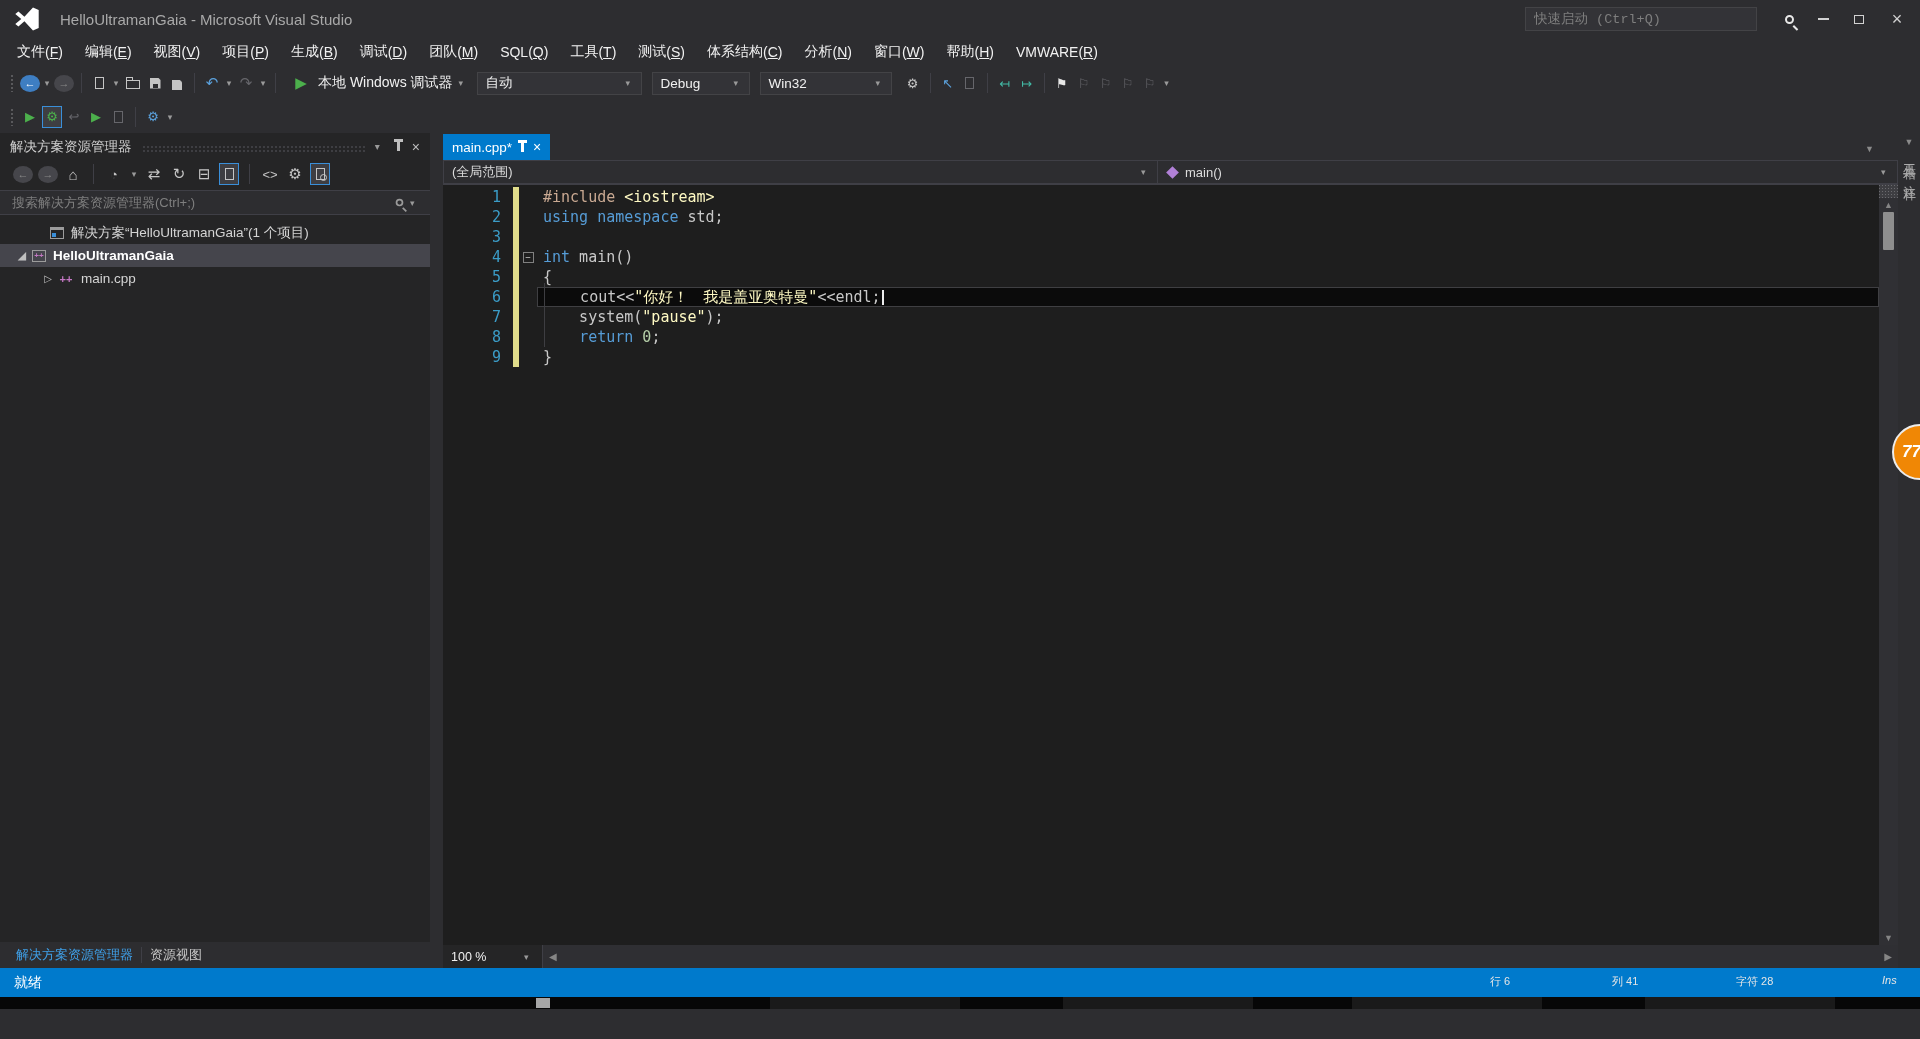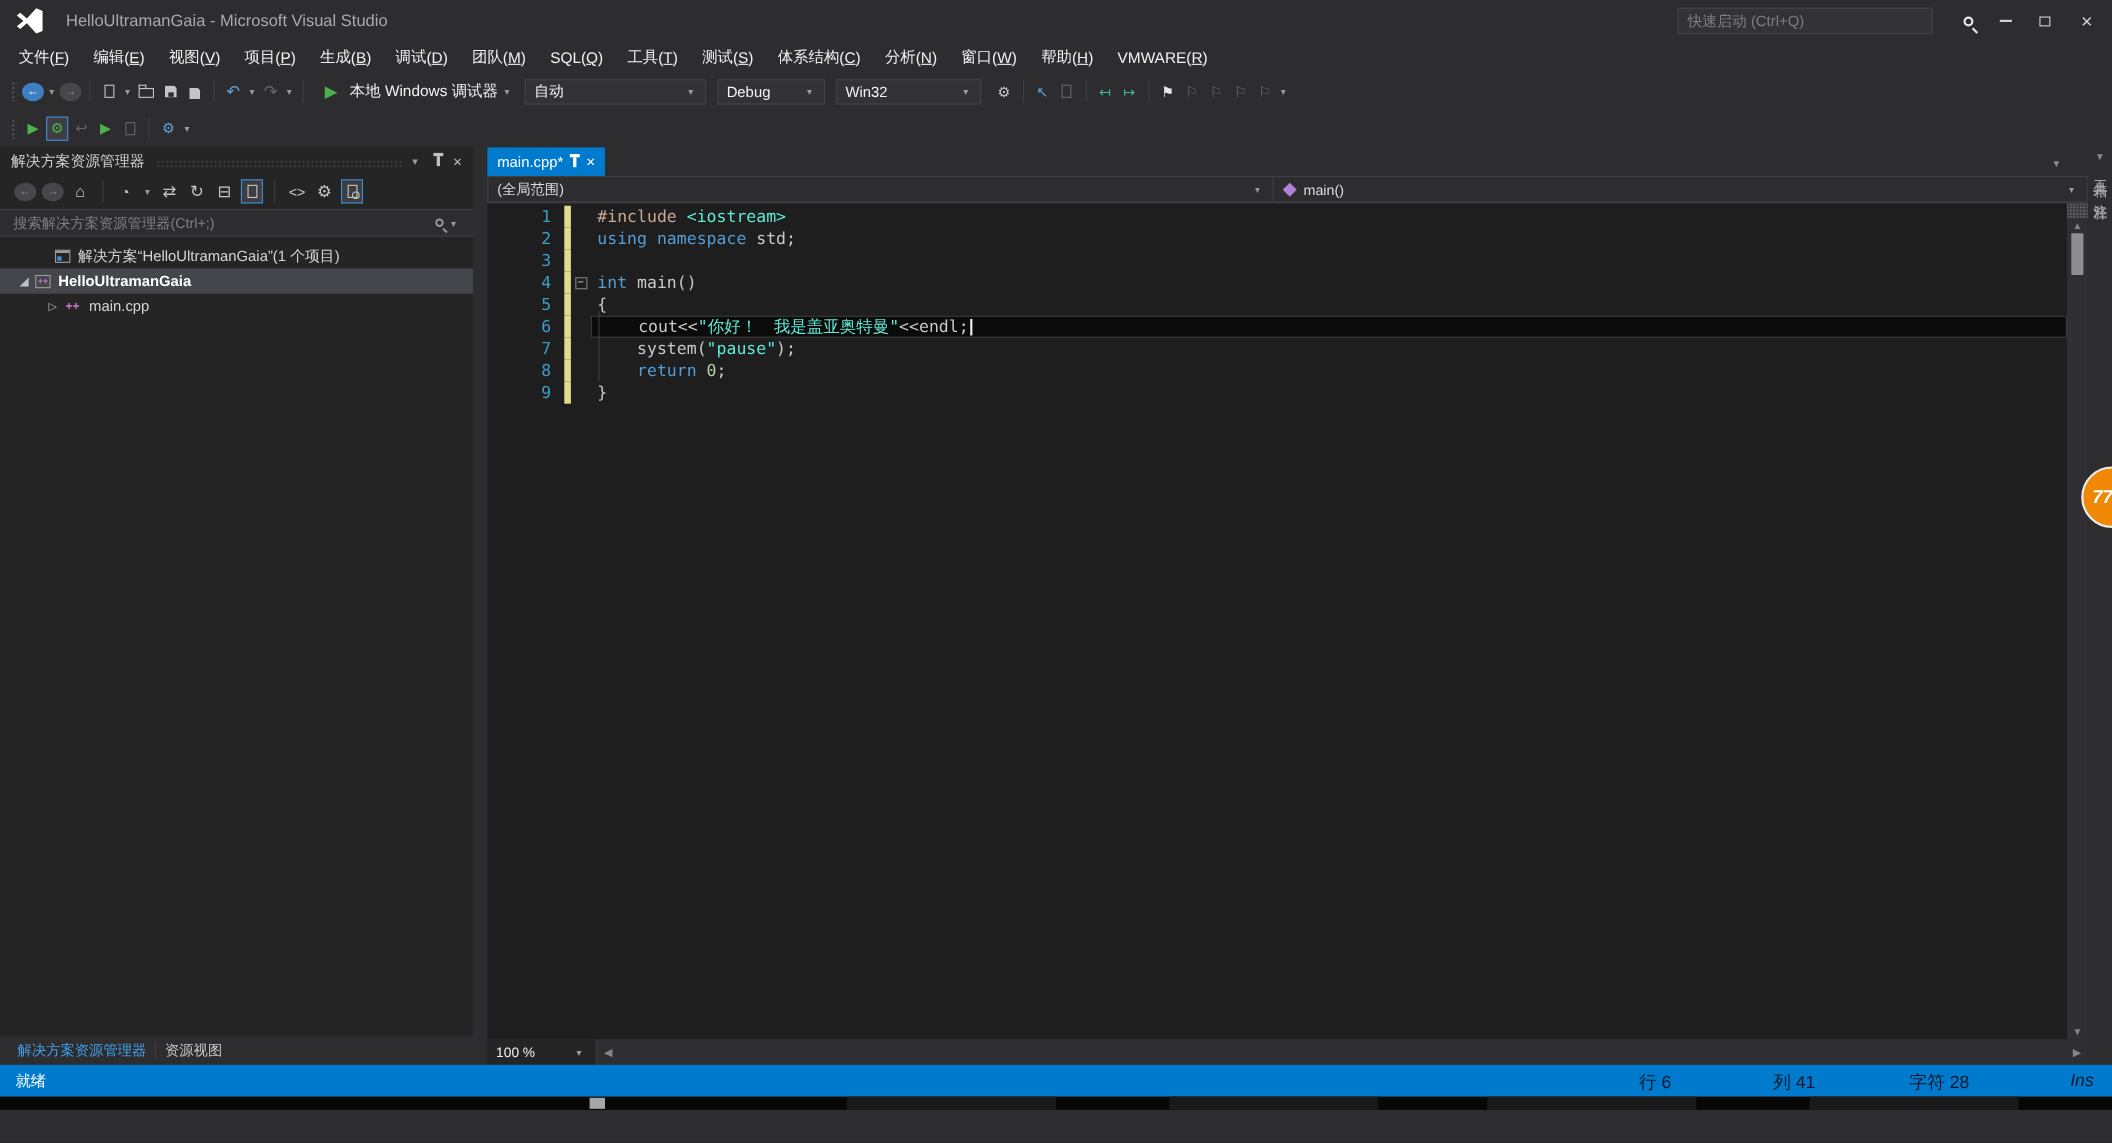--- a/index.html
+++ b/index.html
@@ -7,21 +7,21 @@
   .app{position:relative;width:1920px;height:1039px;background:#2D2D30;overflow:hidden;
        font-family:"Liberation Sans",sans-serif;color:#F1F1F1;}
 
   
   .titlebar{height:38px;display:flex;align-items:center;position:relative;}
   .vslogo{margin-left:12px;width:30px;height:30px;display:flex;align-items:center;justify-content:center;}
   .title-text{margin-left:18px;font-size:15px;color:#A9A9A9;}
   .quicklaunch{position:absolute;right:163px;top:7px;width:232px;height:24px;background:#333337;
                border:1px solid #434346;}
   .quicklaunch input{width:100%;height:100%;background:transparent;border:none;outline:none;
-               color:#fca5a5;font-size:13.5px;padding:0 8px;font-family:Liberation Sans, sans-serif;}
+               color:#fca5a5;font-size:13.5px;padding:0 8px;font-family:Liberation Mono, monospace;}
   .quicklaunch input::placeholder{color:#7E7E7E;}
   .win-btn{position:absolute;top:6px;width:30px;height:26px;display:flex;align-items:center;justify-content:center;color:#D2D2D2;}
   .btn-search{right:116px;}
   .btn-min{right:82px;}
   .btn-restore{right:46px;}
   .btn-close{right:8px;font-size:18px;line-height:1;}
   .minbar{width:11px;height:2px;background:#D2D2D2;}
   .restore-sq{width:10px;height:9px;border:1px solid #D2D2D2;position:relative;background:#2D2D30;}
   .restore-sq::before{content:"";position:absolute;left:2px;top:-4px;width:10px;height:9px;border:1px solid #D2D2D2;z-index:-1;}
   .ic-mag{position:relative;width:9px;height:9px;border:2px solid currentColor;border-radius:50%;display:inline-block;}
@@ -111,21 +111,21 @@
   .method-ico{width:9px;height:9px;background:#B180D7;transform:rotate(45deg);margin:0 8px 0 10px;}
   .code-region{flex:1;display:flex;background:#1E1E1E;}
   .code-main{flex:1;position:relative;padding-top:2px;font-family:"DejaVu Sans Mono","Liberation Mono",monospace;}
   .line{height:20px;display:flex;align-items:center;}
   .lnum{width:70px;padding-right:12px;text-align:right;color:#3B9CC7;font-size:15px;flex:none;}
   .lbar{width:6px;height:20px;background:#E0DC8B;flex:none;}
   .lfold{width:18px;flex:none;display:flex;align-items:center;justify-content:center;}
   .foldbox{width:11px;height:11px;border:1px solid #808080;color:#C8C8C8;font-size:9px;line-height:9px;text-align:center;background:#1E1E1E;}
   .codewrap{flex:1;height:20px;display:flex;align-items:center;padding-left:6px;white-space:pre;font-size:15px;color:#C8C8C8;}
   .line.cur .codewrap{background:#0B0B0B;border:1px solid #3F3F42;}
-  .tok.kw{color:#569CD6;} .tok.str{color:#5eead4;} .tok.pp{color:#C9A992;} .tok.pl{color:#C8C8C8;} .tok.num{color:#B5CEA8;}
+  .tok.kw{color:#569CD6;} .tok.str{color:#fef9c3;} .tok.pp{color:#C9A992;} .tok.pl{color:#C8C8C8;} .tok.num{color:#B5CEA8;}
   .caret-bar{display:inline-block;width:2px;height:15px;background:#ECECEC;margin-left:1px;}
   .indent-guide{position:absolute;left:101px;top:98px;width:1px;height:64px;background:#3E3E42;}
   .vscroll{width:19px;background:#303034;display:flex;flex-direction:column;align-items:center;}
   .vs-grip{width:100%;height:13px;background:#3E3E42;background-image:radial-gradient(#6A6A6E 1px,transparent 1px);background-size:3px 3px;background-position:center;}
   .vs-arrow{color:#858585;font-size:9px;height:14px;display:flex;align-items:center;}
   .vs-thumb{width:11px;height:38px;background:#8E8E8E;border-radius:1px;}
   .vs-spacer{flex:1;}
   .zoomrow{height:23px;background:#2F2F33;display:flex;align-items:center;}
   .zoombox{width:100px;height:100%;background:#252526;display:flex;align-items:center;font-size:12.5px;color:#F1F1F1;border-right:1px solid #3F3F46;}
   .zoombox .lbl{padding-left:8px;} .zoombox .crt{margin-left:auto;margin-right:8px;}
@@ -139,21 +139,21 @@
   .rs-caret{color:#8A8A8A;font-size:9px;margin-bottom:6px;}
   .right-strip .tab-label{writing-mode:vertical-rl;color:#ABABAB;font-size:13px;letter-spacing:2px;margin-bottom:16px;}
 
   
   .panel-tabs-row{height:30px;background:#2D2D30;display:flex;align-items:center;padding-left:10px;gap:26px;position:relative;}
   .panel-tabs-row .tab-label{font-size:13.5px;color:#D0D0D0;}
   .ptab-block{position:absolute;bottom:0;height:7px;background:#3E3E42;}
   .ptb1{left:8px;width:52px;} .ptb2{left:86px;width:80px;}
   .statusbar{height:29px;background:#007ACC;position:relative;display:flex;align-items:center;}
   .statusbar .state{margin-left:14px;font-size:14px;color:#FFFFFF;}
-  .sb-item{position:absolute;font-size:16px;color:#0f172a;top:6px;}
+  .sb-item{position:absolute;font-size:11px;color:#e5e5e5;top:6px;}
   .sb-line{left:1490px;} .sb-col{left:1612px;} .sb-char{left:1736px;} .sb-ins{left:1882px;font-style:italic;}
   .taskstrip{height:12px;background:#070707;position:relative;}
   .ts-light{position:absolute;left:536px;top:1px;width:14px;height:10px;background:#A6A6A6;}
   .ts-block{position:absolute;top:0;height:12px;width:190px;background:#1A1A1A;}
 
   
   .badge{position:absolute;right:-28px;top:424px;width:56px;height:56px;border-radius:50%;
          background:#F08705;border:2px solid #ECECEC;color:#FFF;display:flex;align-items:center;
          font-size:17px;font-weight:bold;font-style:italic;padding-left:8px;z-index:5;}
 </style>

